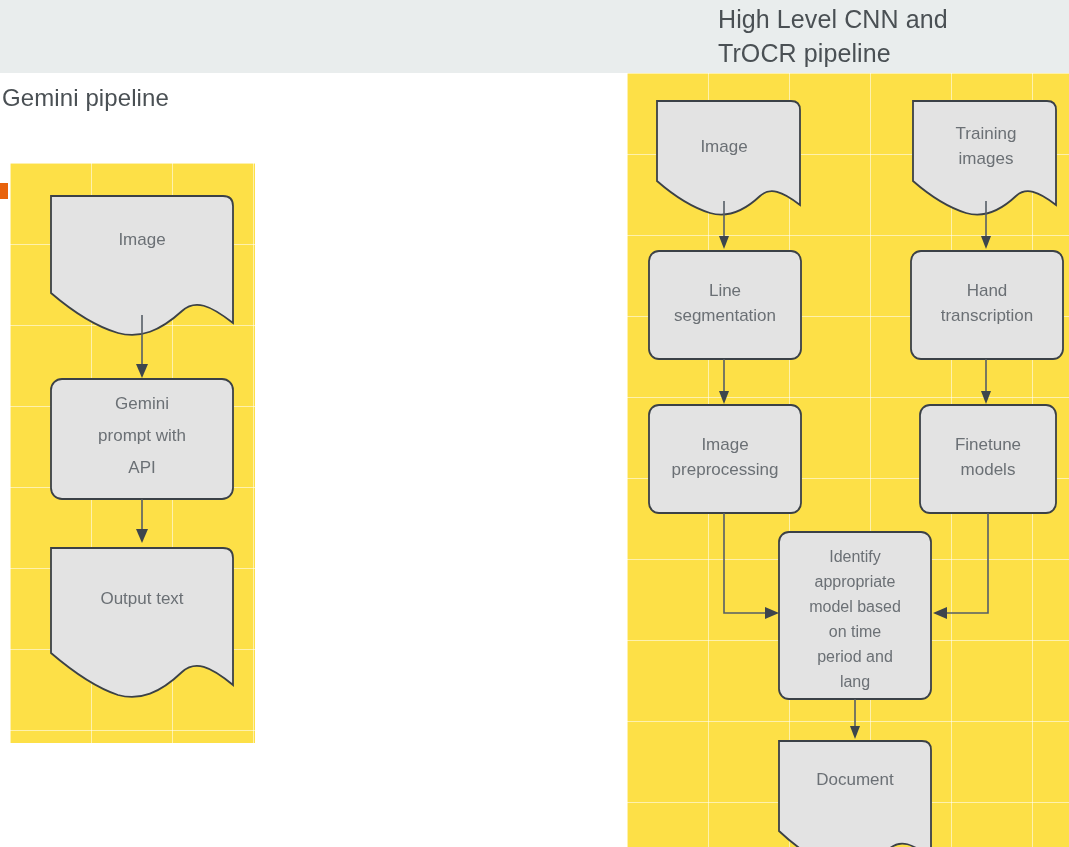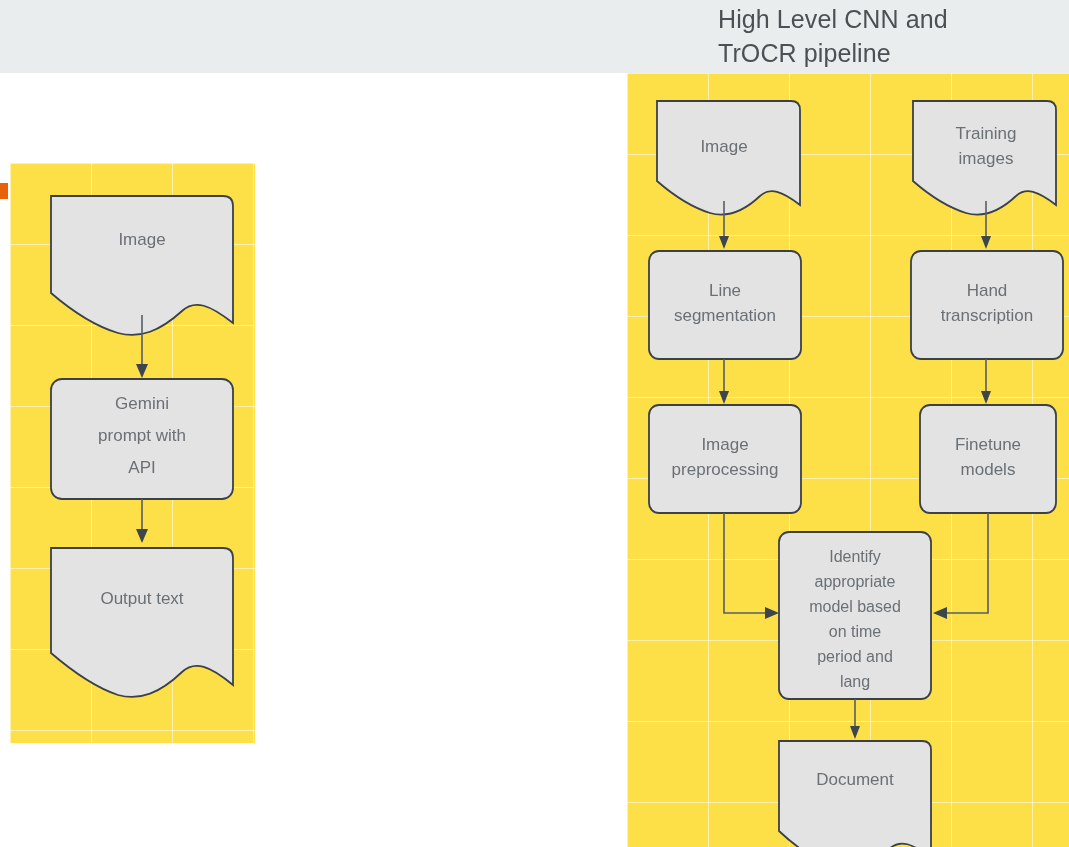--- a/index.html
+++ b/index.html
@@ -133,20 +133,21 @@
 </style>
 </head>
 <body>
 
 <div id="slide">
 
   <div class="header-band"></div>
   <div class="header-title">High Level CNN and
 TrOCR pipeline</div>
 
+  <div class="left-title">Gemini pipeline</div>
 
   <div class="orange-marker"></div>
 
   <div class="diagram-panel panel-left">
     <div class="grid-lines"></div>
 
     <svg class="flow-svg" width="245" height="580" viewBox="0 0 245 580">
 
       <g>
         <path class="node-shape" d="M 41,33 L 213,33 Q 223,33 223,43 L 223,160

